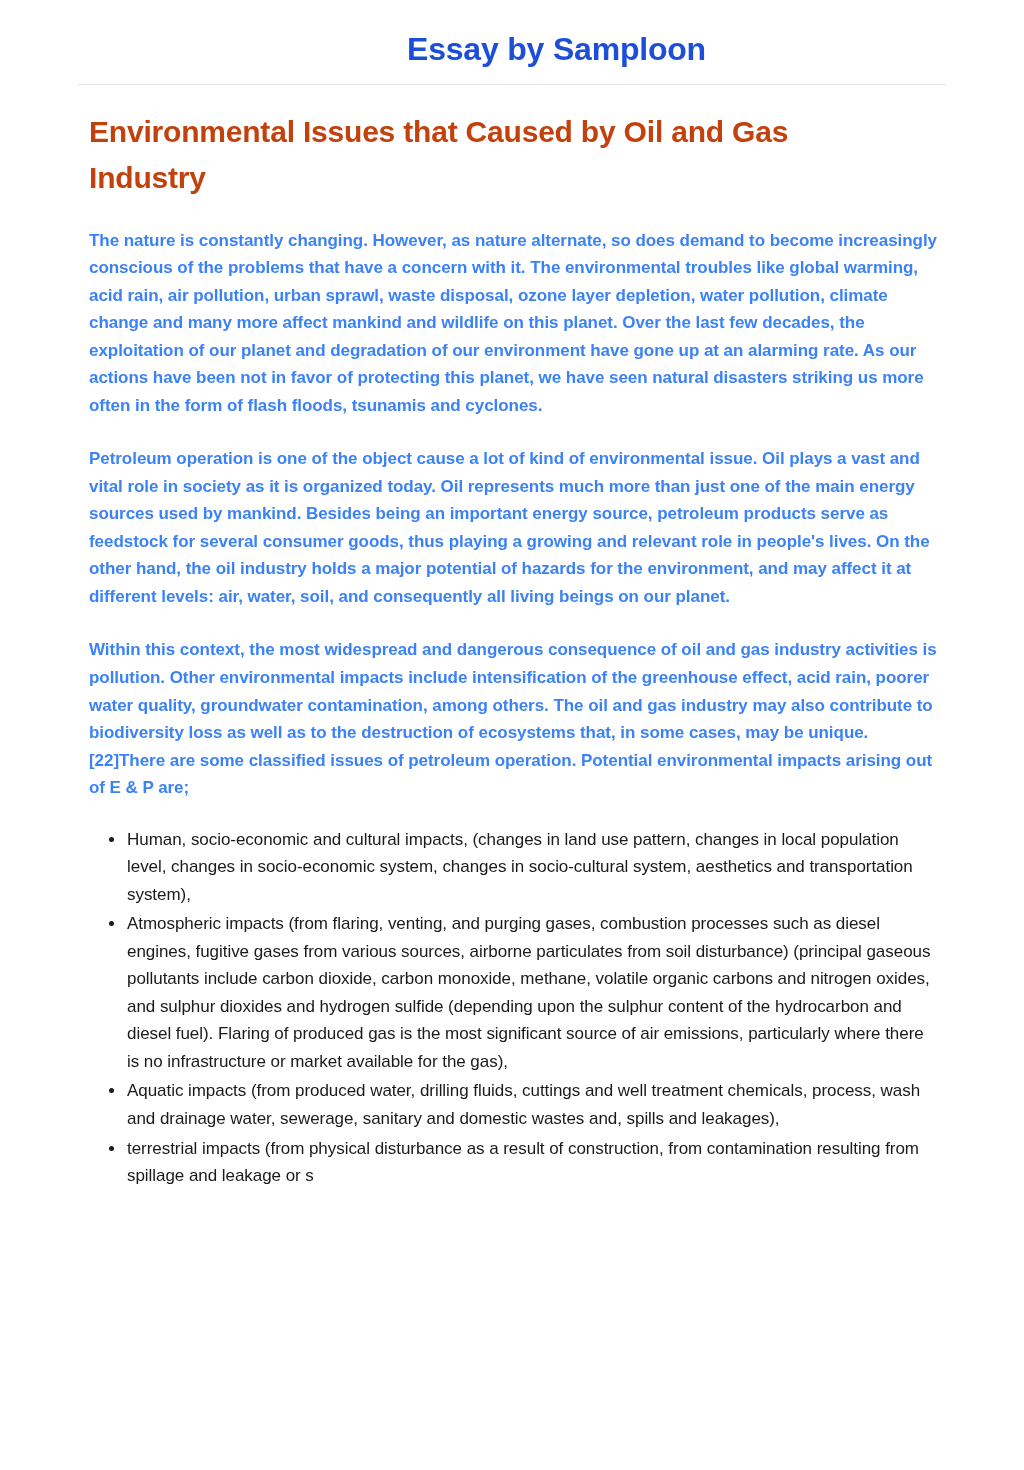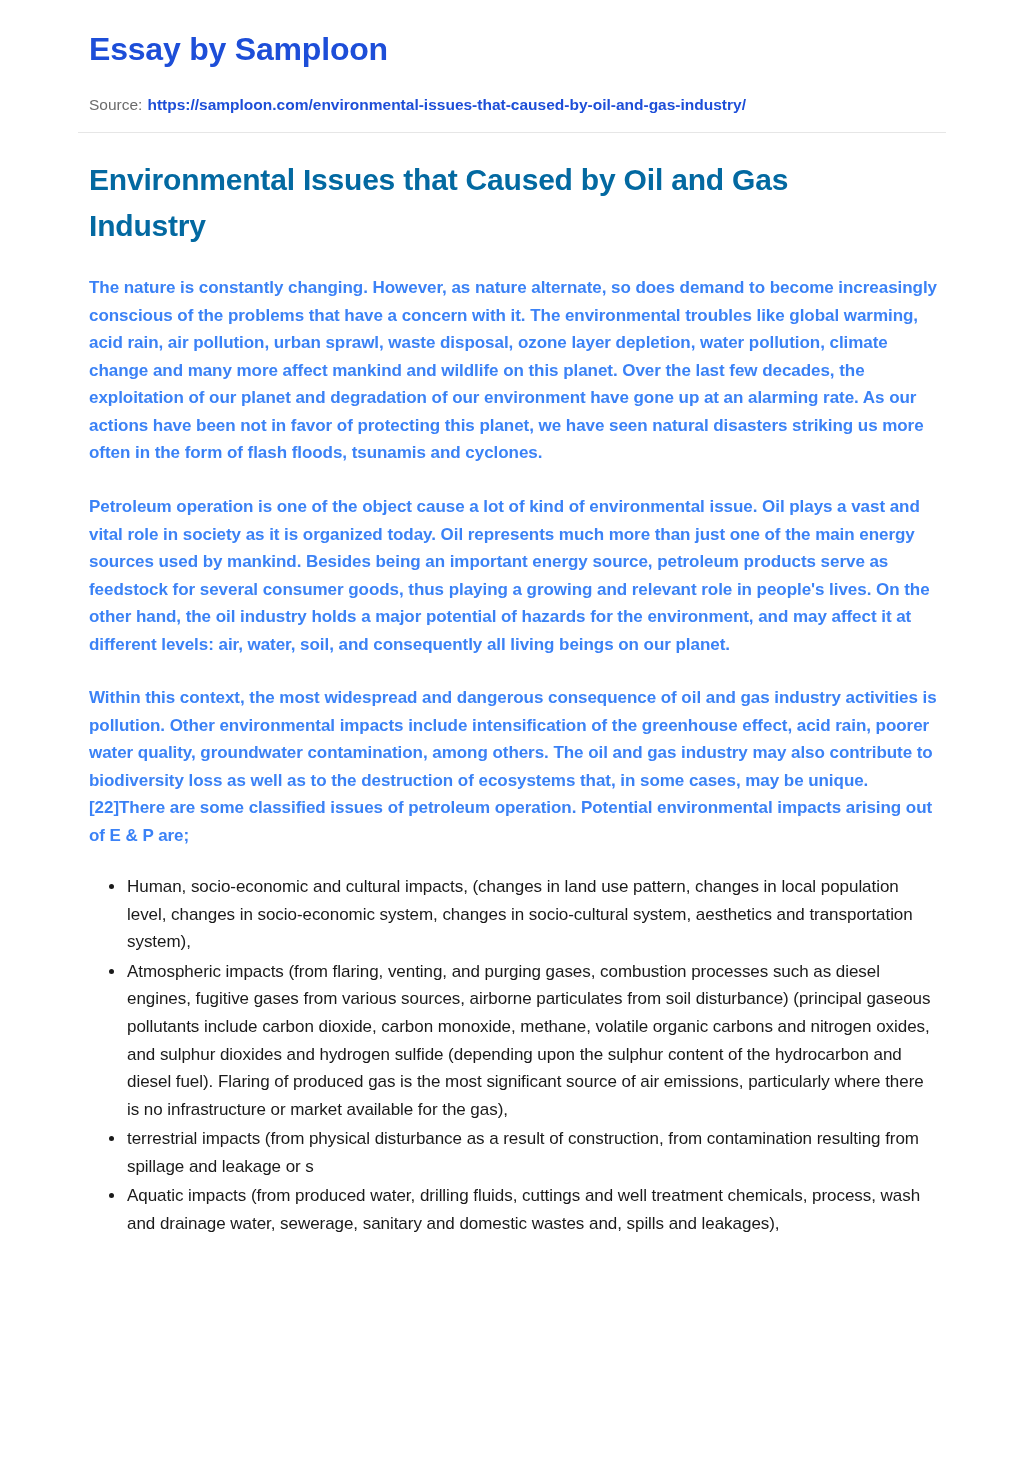--- a/index.html
+++ b/index.html
@@ -18,20 +18,21 @@
     width: 1024px;
     height: 1470px;
     position: relative;
     background: #ffffff;
     box-sizing: border-box;
   }
 
   
   .site-header {
     padding: 30px 0 0 0;
+    text-align: center;
   }
   .brand {
     font-size: 32px;
     font-weight: 700;
     color: #1d4ed8;
     letter-spacing: -0.2px;
     margin: 0 0 0 89px;
     line-height: 1.2;
   }
   .source-line {
@@ -56,21 +57,21 @@
     margin: 16px 78px 0 78px;
   }
 
   
   .article {
     margin: 0 84px 0 89px;
   }
   .doc-title {
     font-size: 30px;
     font-weight: 700;
-    color: #0369a1;
+    color: #c2410c;
     line-height: 1.52;
     letter-spacing: -0.2px;
     margin: 24px 0 0 0;
     max-width: 810px;
   }
   .para {
     font-size: 17px;
     font-weight: 700;
     color: #3b82f6;
     line-height: 1.62;
@@ -109,39 +110,36 @@
   }
 </style>
 </head>
 <body>
 
 <div class="page">
 
   <div class="site-header">
     <div class="brand">Essay by Samploon</div>
 
-    <div class="source-line">
-      <span class="source-label">Source:</span><a class="source-url" href="#">https://samploon.com/environmental-issues-that-caused-by-oil-and-gas-industry/</a>
-    </div>
 
     <div class="divider"></div>
   </div>
 
   <div class="article">
 
     <h1 class="doc-title">Environmental Issues that Caused by Oil and Gas Industry</h1>
 
     <p class="para">The nature is constantly changing. However, as nature alternate, so does demand to become increasingly conscious of the problems that have a concern with it. The environmental troubles like global warming, acid rain, air pollution, urban sprawl, waste disposal, ozone layer depletion, water pollution, climate change and many more affect mankind and wildlife on this planet. Over the last few decades, the exploitation of our planet and degradation of our environment have gone up at an alarming rate. As our actions have been not in favor of protecting this planet, we have seen natural disasters striking us more often in the form of flash floods, tsunamis and cyclones.</p>
 
     <p class="para">Petroleum operation is one of the object cause a lot of kind of environmental issue. Oil plays a vast and vital role in society as it is organized today. Oil represents much more than just one of the main energy sources used by mankind. Besides being an important energy source, petroleum products serve as feedstock for several consumer goods, thus playing a growing and relevant role in people's lives. On the other hand, the oil industry holds a major potential of hazards for the environment, and may affect it at different levels: air, water, soil, and consequently all living beings on our planet.</p>
 
     <p class="para">Within this context, the most widespread and dangerous consequence of oil and gas industry activities is pollution. Other environmental impacts include intensification of the greenhouse effect, acid rain, poorer water quality, groundwater contamination, among others. The oil and gas industry may also contribute to biodiversity loss as well as to the destruction of ecosystems that, in some cases, may be unique. [22]There are some classified issues of petroleum operation. Potential environmental impacts arising out of E &amp; P are;</p>
 
     <ul class="bullet-list">
       <li class="bullet-item">Human, socio-economic and cultural impacts, (changes in land use pattern, changes in local population level, changes in socio-economic system, changes in socio-cultural system, aesthetics and transportation system),</li>
       <li class="bullet-item">Atmospheric impacts (from flaring, venting, and purging gases, combustion processes such as diesel engines, fugitive gases from various sources, airborne particulates from soil disturbance) (principal gaseous pollutants include carbon dioxide, carbon monoxide, methane, volatile organic carbons and nitrogen oxides, and sulphur dioxides and hydrogen sulfide (depending upon the sulphur content of the hydrocarbon and diesel fuel). Flaring of produced gas is the most significant source of air emissions, particularly where there is no infrastructure or market available for the gas),</li>
+      <li class="bullet-item">Aquatic impacts (from produced water, drilling fluids, cuttings and well treatment chemicals, process, wash and drainage water, sewerage, sanitary and domestic wastes and, spills and leakages),</li>
       <li class="bullet-item clipped">terrestrial impacts (from physical disturbance as a result of construction, from contamination resulting from spillage and leakage or s</li>
-      <li class="bullet-item">Aquatic impacts (from produced water, drilling fluids, cuttings and well treatment chemicals, process, wash and drainage water, sewerage, sanitary and domestic wastes and, spills and leakages),</li>
     </ul>
 
   </div>
 
 </div>
 
 </body></html>

